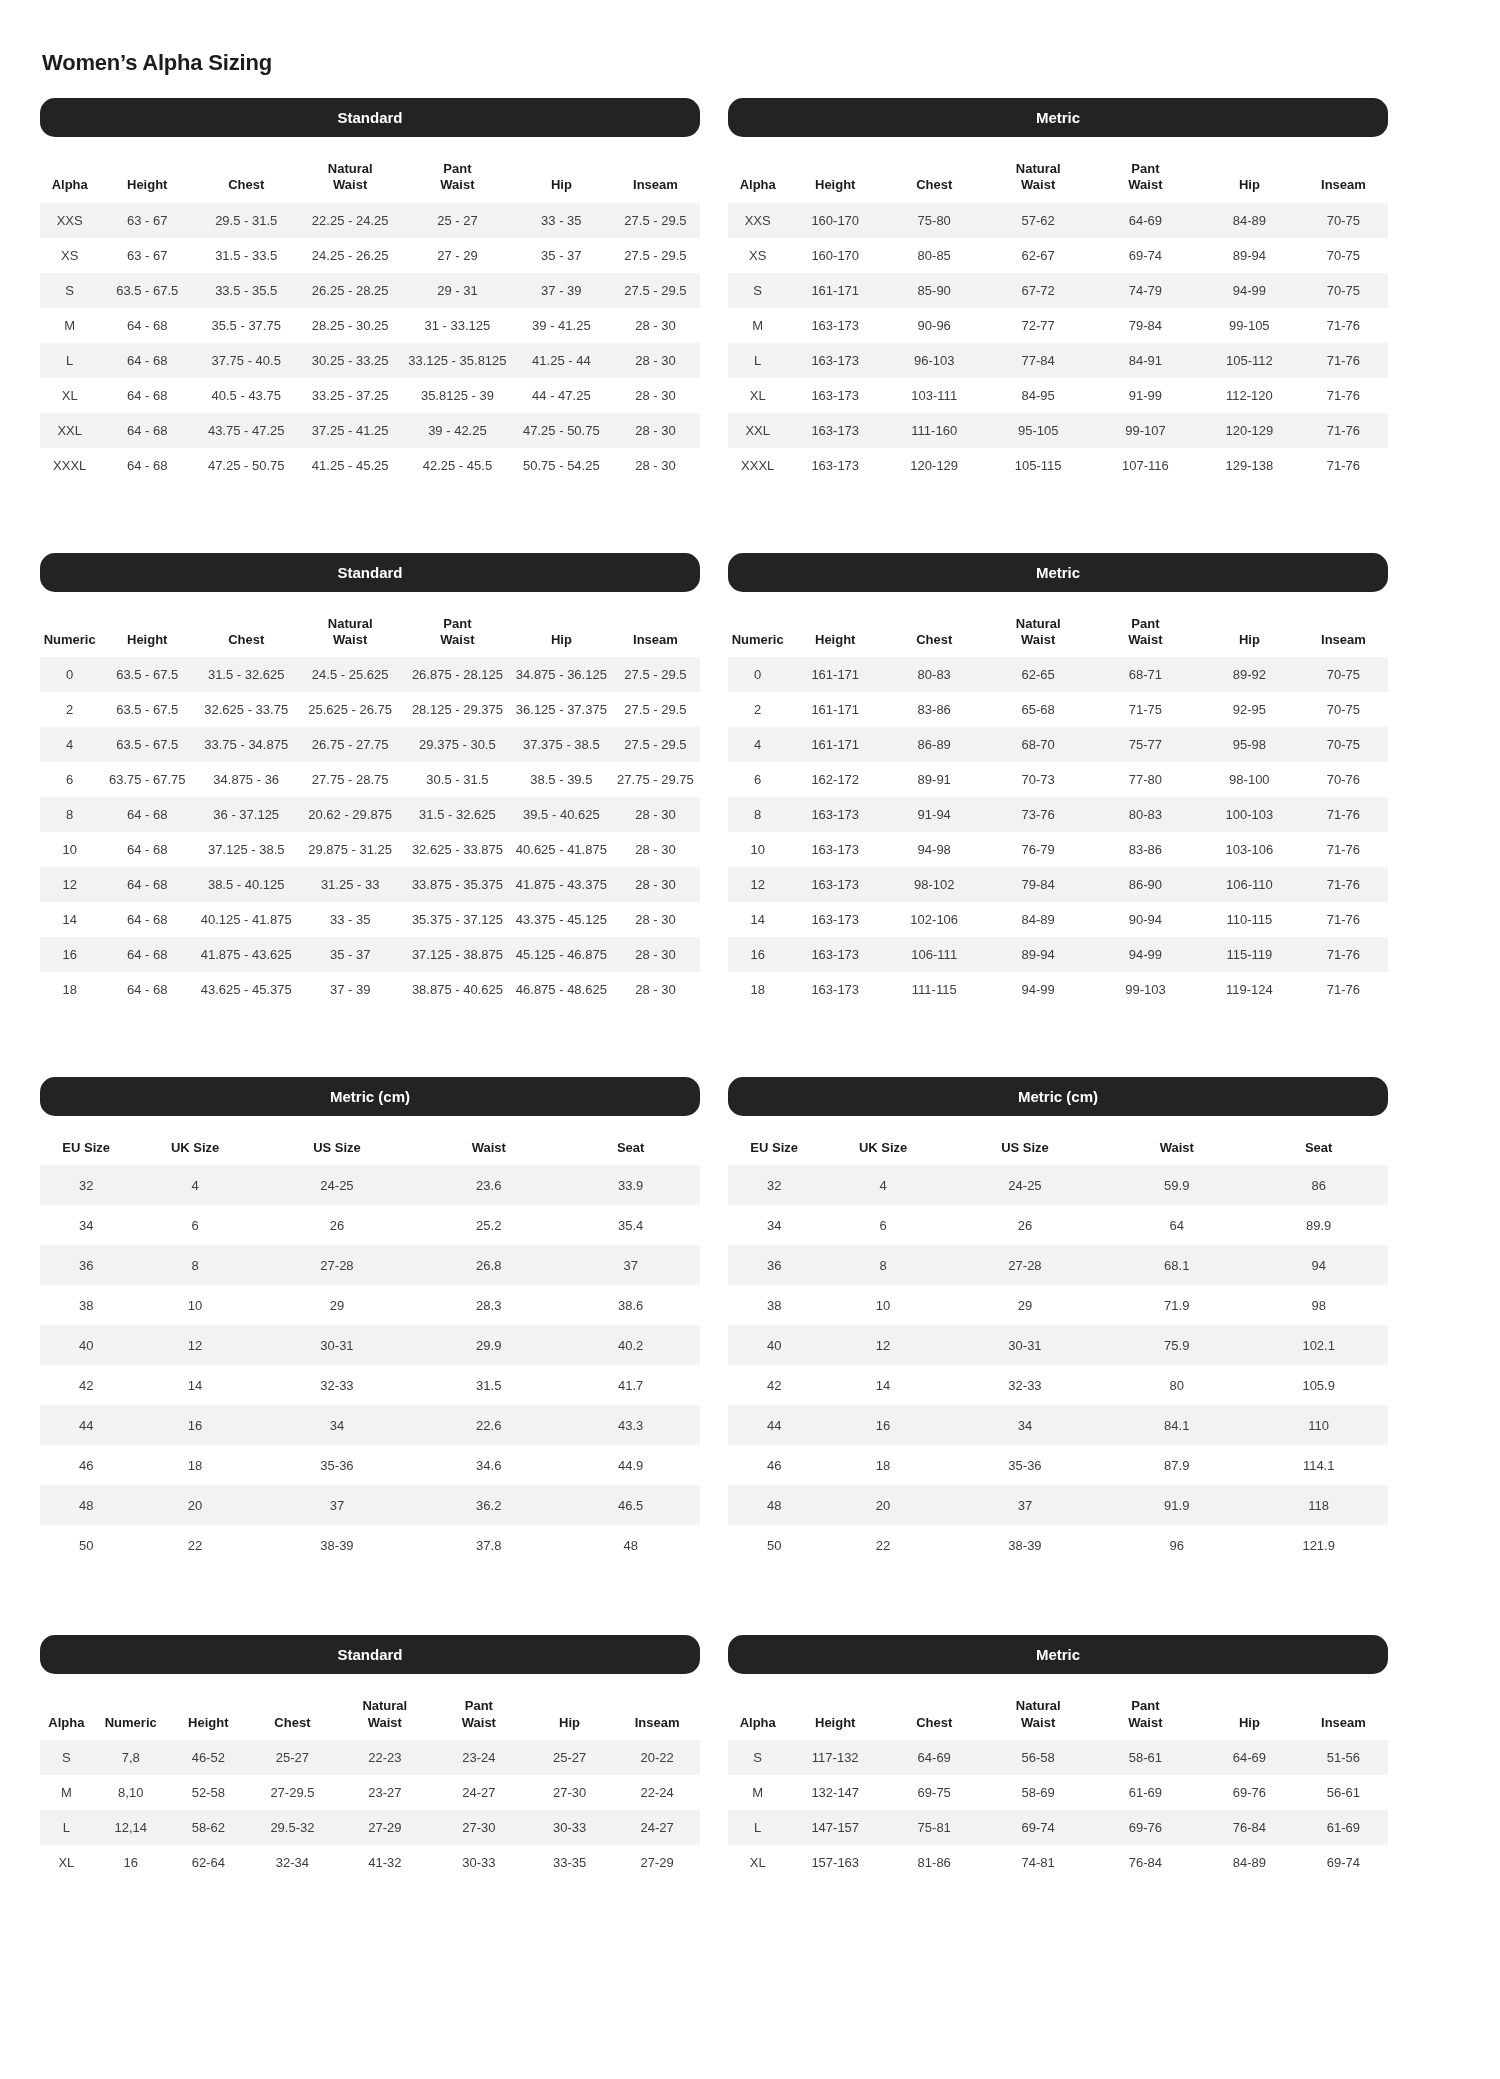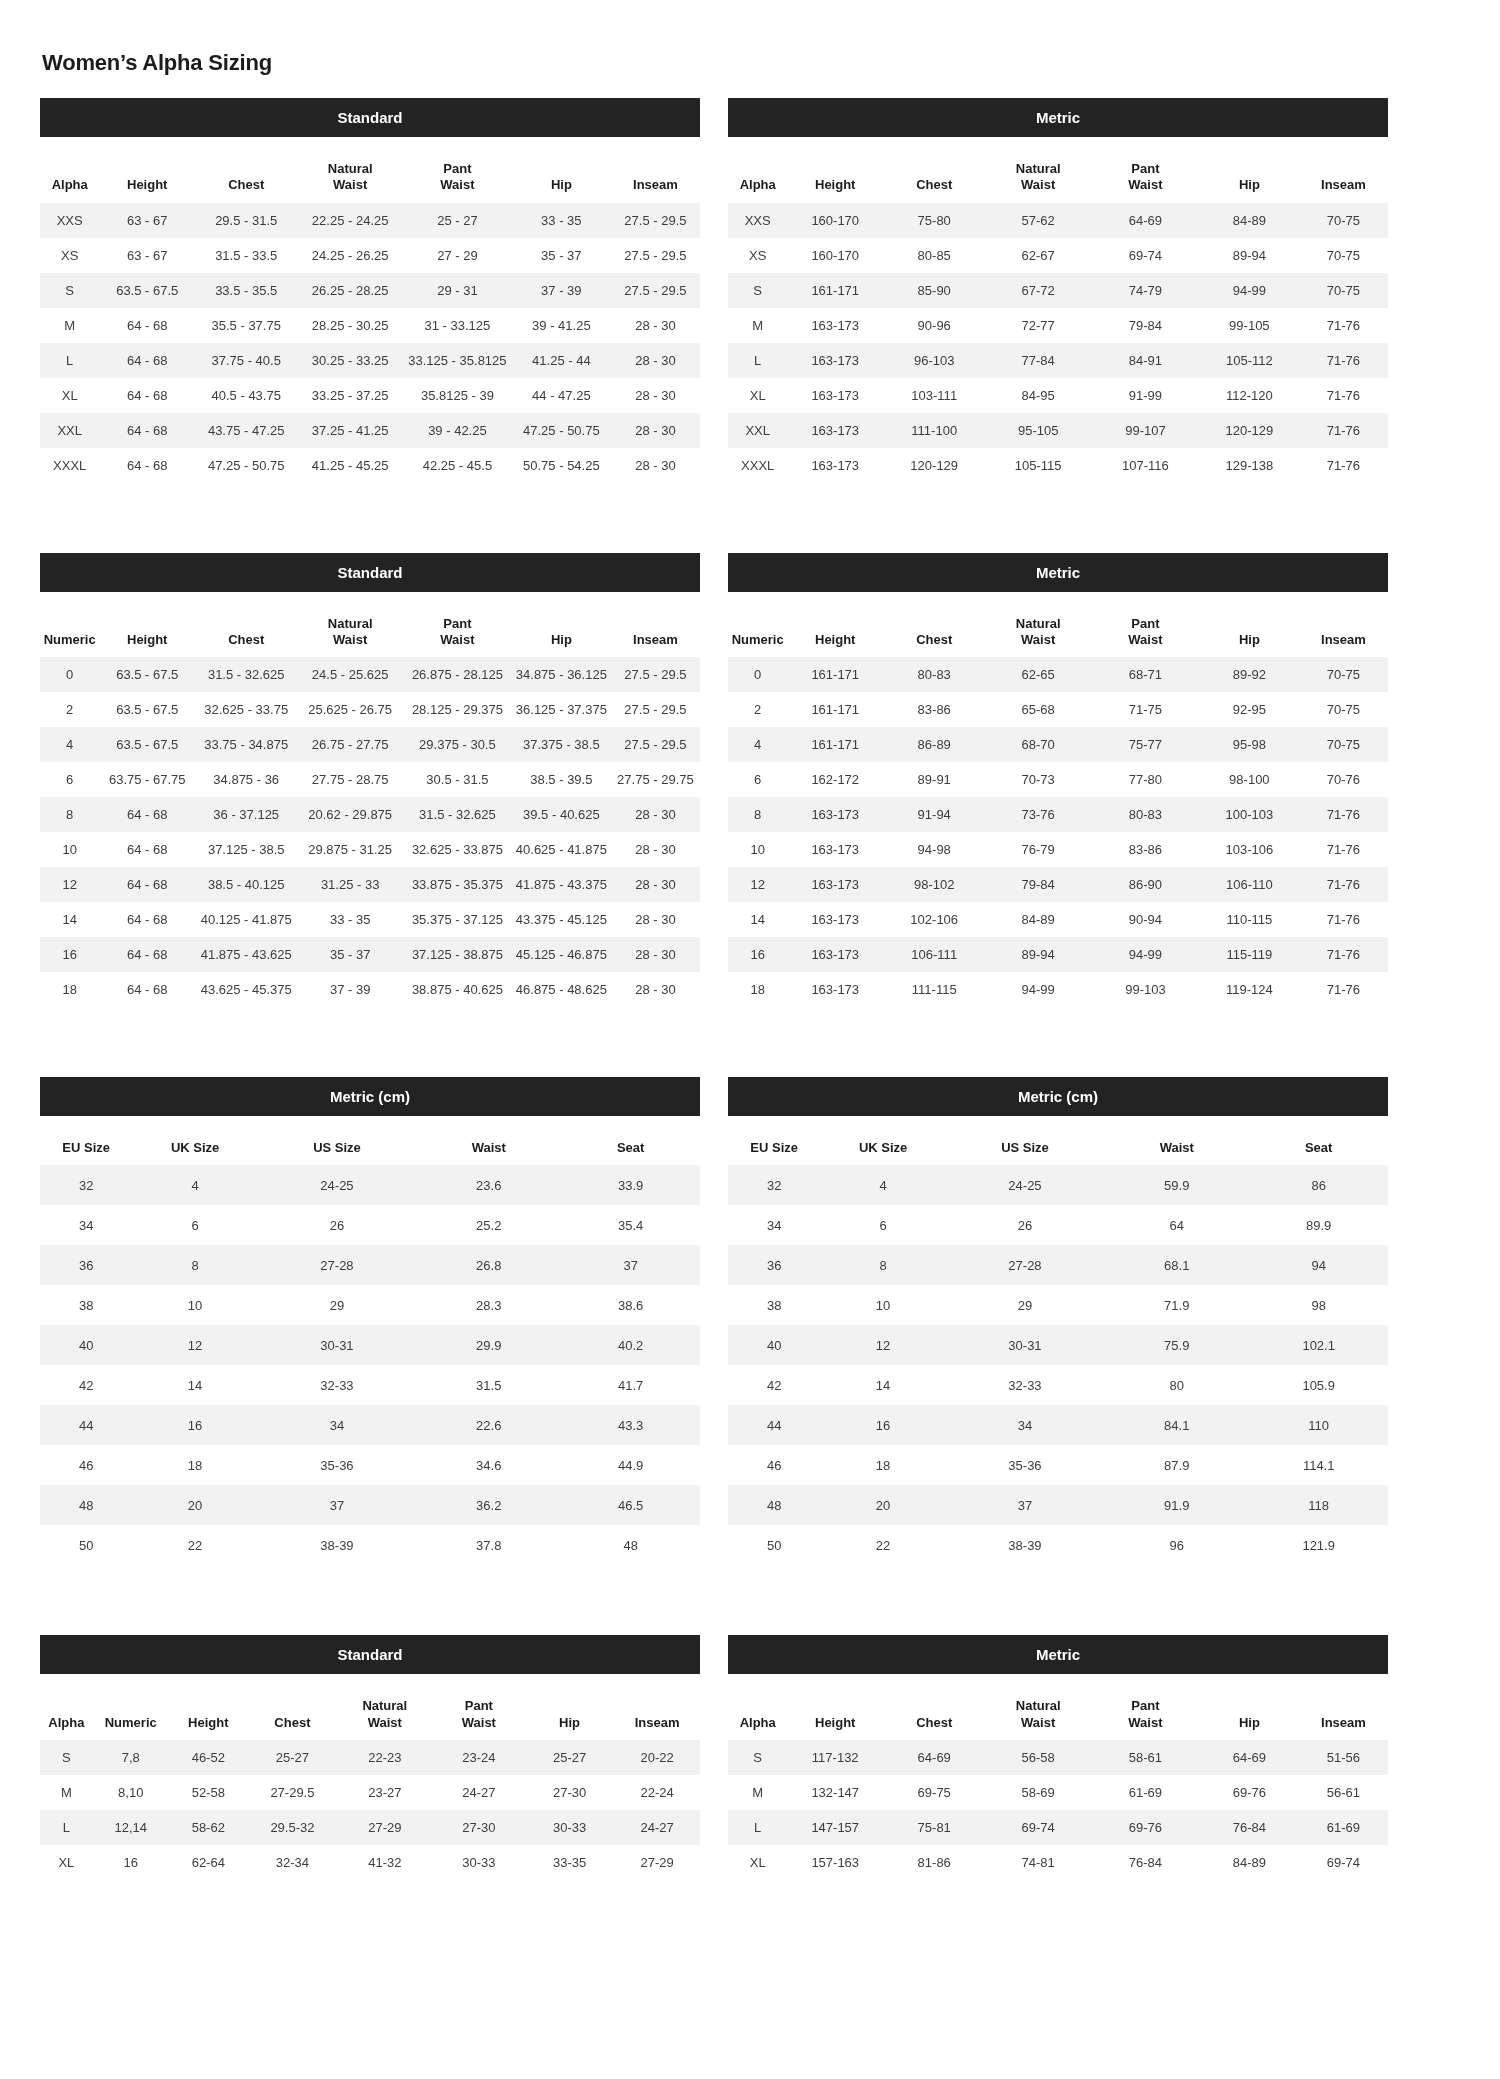--- a/index.html
+++ b/index.html
@@ -15,21 +15,21 @@
   section.chart-section{margin-bottom:70px;}
   section.chart-section:last-child{margin-bottom:0;}
   h2.section-title{
     font-size:22px;font-weight:700;color:var(--heading);
     margin:0 0 22px 2px;letter-spacing:-0.2px;
   }
   .tables{display:flex;gap:28px;}
   .table-wrap{flex:1;min-width:0;}
   .bar{
     background:var(--bar);color:var(--bar-text);
-    font-size:15px;font-weight:700;text-align:center;padding:11px 0;
+    font-size:15px;font-weight:700;text-align:center;padding:11px 0;border-radius:15px;
   }
   table.sizing-table{width:100%;border-collapse:collapse;table-layout:fixed;margin-top:6px;}
   table.sizing-table th{
     font-size:13px;font-weight:700;color:var(--heading);text-align:center;
     vertical-align:bottom;padding:18px 2px 9px;white-space:pre-line;line-height:1.25;
   }
   table.sizing-table td{
     font-size:13px;color:var(--cell);text-align:center;
     height:35px;padding:0 2px;white-space:nowrap;overflow:hidden;
   }
@@ -221,21 +221,21 @@
                 <td>163-173</td>
                 <td>103-111</td>
                 <td>84-95</td>
                 <td>91-99</td>
                 <td>112-120</td>
                 <td>71-76</td>
               </tr>
               <tr>
                 <td>XXL</td>
                 <td>163-173</td>
-                <td>111-100</td>
+                <td>111-160</td>
                 <td>95-105</td>
                 <td>99-107</td>
                 <td>120-129</td>
                 <td>71-76</td>
               </tr>
               <tr>
                 <td>XXXL</td>
                 <td>163-173</td>
                 <td>120-129</td>
                 <td>105-115</td>

